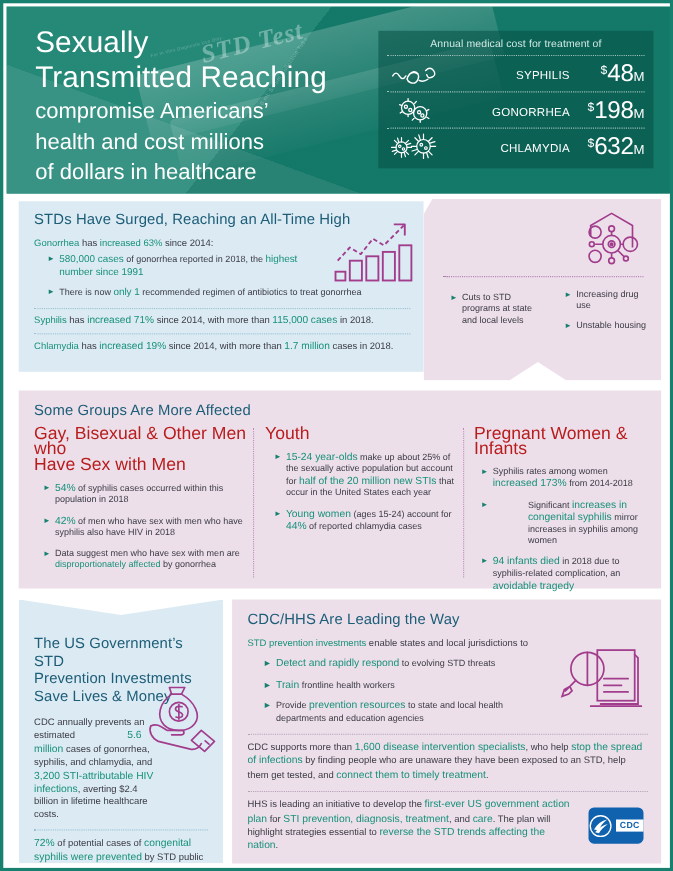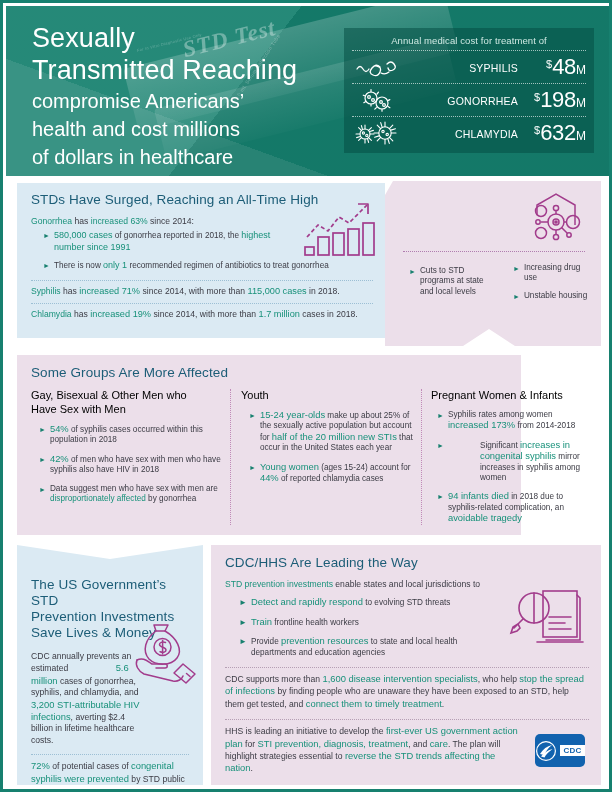--- a/index.html
+++ b/index.html
@@ -97,28 +97,28 @@
   .cost-val .mm{font-size:12px;}
 
   
   .panel{position:absolute;}
   .blue{background:#dbeaf3;}
   .purple{background:#ecdfea;}
 
   .p1{left:14px;top:180px;width:368px;height:155px;}
   .p2{left:382px;top:178px;width:216px;height:165px;
       clip-path:polygon(8px 0,216px 0,216px 165px,130px 165px,104px 148px,78px 165px,0 165px,0 14px);}
-  .p3{left:14px;top:352px;width:504px;height:180px;}
+  .p3{left:14px;top:352px;width:584px;height:180px;}
   .p4{left:14px;top:542px;width:186px;height:240px;
       clip-path:polygon(0 0,93px 14px,186px 0,186px 240px,0 240px);}
   .p5{left:208px;top:542px;width:390px;height:240px;}
 
   
   .h-main{color:#1c5d77;font-size:13.5px;font-weight:400;letter-spacing:.1px;}
-  .h-sub{color:#000000;font-size:11px;font-weight:400;line-height:14px;}
+  .h-sub{color:#b91c1c;font-size:16px;font-weight:400;line-height:14px;}
   .body-txt{color:#3b3b44;font-size:8.2px;line-height:10.4px;}
   .tl{color:#18917a;}
 
   .bullet{display:flex;gap:4px;margin-top:4px;}
   .bullet .arw{color:#17806f;font-size:7px;line-height:11px;flex:0 0 auto;}
   .bullet .txt{flex:1;}
 
   .dots-h{border-top:1.4px dotted #b59fb4;margin:6px 0 5px 0;height:0;}
   .dots-h.blue{border-top-color:#9cbfd4;background:none;}
   .dots-v{border-left:1.4px dotted #c08ab8;width:0;}

